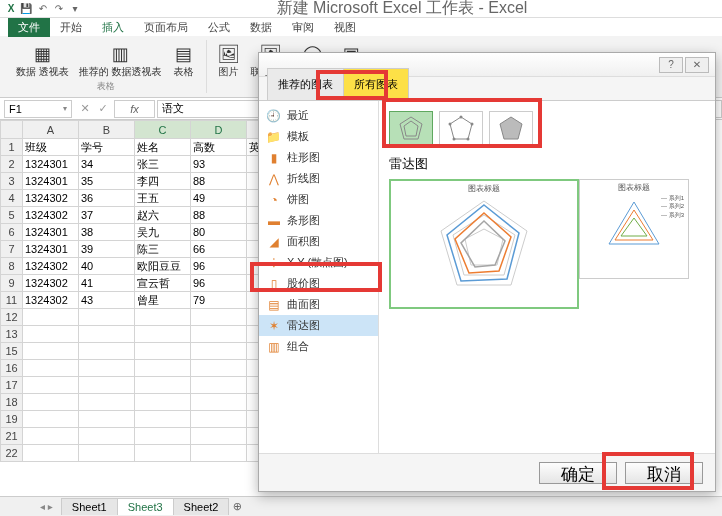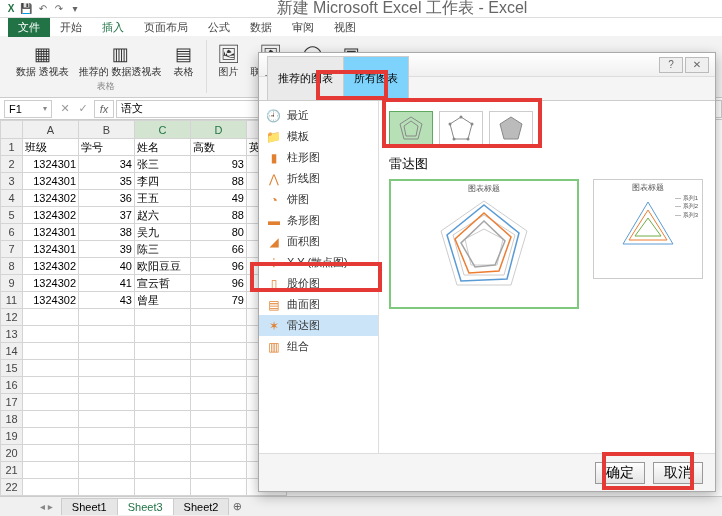--- a/index.html
+++ b/index.html
@@ -22,77 +22,77 @@
 .ribbon-group { display: flex; flex-direction: column; align-items: center; padding: 0 6px; border-right: 1px solid #ddd; }
 .ribbon-group:last-child { border-right: none; }
 .ribbon-btn { display: flex; flex-direction: column; align-items: center; justify-content: center; padding: 2px 4px; }
 .ribbon-btn .ico { width: 24px; height: 24px; display: flex; align-items: center; justify-content: center; font-size: 18px; color: #333; }
 .ribbon-btn span { font-size: 10px; color: #333; text-align: center; line-height: 1.1; }
 .ribbon-group-row { display: flex; gap: 2px; }
 .ribbon-group-label { font-size: 9px; color: #888; margin-top: auto; text-align: center; }
 
 
 .formula-bar { height: 22px; display: flex; align-items: center; border-bottom: 1px solid #ccc; background: #fff; }
-.name-box { width: 48px; height: 18px; border: 1px solid #ccc; margin: 0 4px; padding: 0 4px; font-size: 11px; display: flex; align-items: center; justify-content: space-between; }
-.fx-btn { width: 20px; height: 18px; border: 1px solid #ccc; margin-right: 2px; display: flex; align-items: center; justify-content: center; font-style: italic; font-size: 11px; color: #666; }
+.name-box { width: 68px; height: 18px; border: 1px solid #ccc; margin: 0 4px; padding: 0 4px; font-size: 11px; display: flex; align-items: center; justify-content: space-between; }
+.fx-btn { width: 41px; height: 18px; border: 1px solid #ccc; margin-right: 2px; display: flex; align-items: center; justify-content: center; font-style: italic; font-size: 11px; color: #666; }
 .formula-input { flex: 1; height: 18px; border: 1px solid #ccc; padding: 0 4px; font-size: 11px; display: flex; align-items: center; }
 .fb-btns { display: flex; gap: 0; margin-right: 2px; }
 .fb-btns span { width: 18px; height: 18px; display: flex; align-items: center; justify-content: center; font-size: 11px; color: #999; }
 
 
 .sheet-area { position: relative; height: 380px; overflow: hidden; background: #fff; }
 table.grid { border-collapse: collapse; font-size: 11px; table-layout: fixed; }
 table.grid th, table.grid td { border: 1px solid #d4d4d4; height: 17px; padding: 0 2px; white-space: nowrap; overflow: hidden; text-align: left; }
 table.grid th { background: #f0f0f0; font-weight: normal; text-align: center; color: #444; }
 table.grid th.rowhead { width: 22px; }
 table.grid th.colhead { height: 18px; }
 table.grid th.colhead.sel { background: #d3e5d0; color: #217346; }
-table.grid td.num { text-align: right; }
+table.grid td.num { text-align: left; }
 .corner { width: 22px; background: #f0f0f0; }
 
 
 .sheet-tabs { position: absolute; bottom: 0; height: 20px; width: 100%; background: #f0f0f0; display: flex; align-items: center; padding-left: 40px; border-top: 1px solid #ccc; }
 .sheet-tabs .nav { display: flex; gap: 2px; margin-right: 8px; color: #888; font-size: 10px; }
 .sheet-tabs .st { padding: 2px 10px; font-size: 11px; background: #e6e6e6; border: 1px solid #ccc; border-bottom: none; margin-right: -1px; }
 .sheet-tabs .st.active { background: #fff; color: #217346; }
 .sheet-tabs .add { width: 18px; text-align: center; color: #666; }
 
 
 .dialog { position: absolute; left: 258px; top: 52px; width: 458px; height: 440px; background: #f5f5f5; border: 1px solid #aaa; box-shadow: 0 4px 12px rgba(0,0,0,.3); display: flex; flex-direction: column; z-index: 10; }
 .dialog-title { height: 24px; background: linear-gradient(#fff,#f0f0f0); display: flex; align-items: center; padding: 0 6px; border-bottom: 1px solid #ddd; }
 .dialog-title .txt { flex: 1; font-size: 12px; margin-top: 28px; }
 .dialog-title .wbtn { width: 24px; height: 16px; border: 1px solid #bbb; margin-left: 2px; display: flex; align-items: center; justify-content: center; font-size: 10px; color: #666; background: #efefef; }
 
 .dialog-tabs { height: 24px; display: flex; align-items: flex-end; padding-left: 8px; border-bottom: 1px solid #ccc; background: #f5f5f5; }
-.dialog-tabs .dtab { padding: 14px 10px; font-size: 11px; border: 1px solid #ccc; border-bottom: none; background: #eaeaea; margin-right: -1px; }
-.dialog-tabs .dtab.active { background: #7dd3fc; font-family: Liberation Serif, serif; }
+.dialog-tabs .dtab { padding: 8px 10px; font-size: 11px; border: 1px solid #ccc; border-bottom: none; background: #eaeaea; margin-right: -1px; }
+.dialog-tabs .dtab.active { background: #fde047; font-family: Liberation Serif, serif; }
 
 .dialog-body { flex: 1; display: flex; background: #fff; overflow: hidden; }
 .chart-types { width: 120px; border-right: 1px solid #ddd; padding: 4px 0; background: #fff; }
 .chart-types .ct { display: flex; align-items: center; gap: 6px; padding: 3px 8px; font-size: 11px; color: #333; cursor: pointer; }
 .chart-types .ct .cico { width: 14px; height: 14px; display: inline-flex; align-items: center; justify-content: center; color: #e08030; font-size: 12px; }
 .chart-types .ct.sel { background: #cce4f7; }
 
 .chart-right { flex: 1; padding: 6px 10px; display: flex; flex-direction: column; position: relative; }
 .subtype-row { display: flex; gap: 6px; height: 44px; align-items: center; }
 .subtype { width: 44px; height: 36px; border: 1px solid #ccc; display: flex; align-items: center; justify-content: center; background: #fff; }
 .subtype.sel { background: #b7e0b7; border-color: #5fa85f; }
 .subtype svg { width: 30px; height: 30px; }
 .chart-name { font-size: 13px; margin: 4px 0 6px; }
 
-.preview-row { display: flex; gap: 14px; }
+.preview-row { display: flex; gap: 0; }
 .preview { border: 1px solid #ccc; background: #fff; position: relative; }
 .preview.big { width: 190px; height: 130px; border: 2px solid #7fc97f; }
 .preview.sm { width: 110px; height: 100px; }
 .preview .ptitle { font-size: 8px; text-align: center; padding-top: 2px; color: #555; }
 .preview svg { position: absolute; top: 14px; left: 50%; transform: translateX(-50%); }
 .preview .legend { position: absolute; top: 14px; right: 4px; font-size: 6px; color: #555; line-height: 1.4; }
 
 .dialog-buttons { height: 38px; display: flex; align-items: center; justify-content: flex-end; padding: 0 12px; gap: 8px; background: #f5f5f5; border-top: 1px solid #ddd; }
-.dialog-buttons button { width: 50px; height: 22px; font-size: 14px; background: linear-gradient(#fdfdfd,#e5e5e5); border: 1px solid #999; }
+.dialog-buttons button { width: 78px; height: 22px; font-size: 17px; background: linear-gradient(#fdfdfd,#e5e5e5); border: 1px solid #999; }
 
 
 .hl { position: absolute; border: 4px solid #e53935; z-index: 20; pointer-events: none; }
 </style>
 </head>
 <body>
 
 <div class="titlebar">
   <div class="qat">
     <span style="color:#217346;font-weight:bold">X</span>
@@ -274,28 +274,20 @@
         </tr>
         <tr>
           <th class="rowhead">13</th>
           <td></td>
           <td></td>
           <td></td>
           <td></td>
           <td></td>
         </tr>
         <tr>
-          <th class="rowhead">14</th>
-          <td></td>
-          <td></td>
-          <td></td>
-          <td></td>
-          <td></td>
-        </tr>
-        <tr>
           <th class="rowhead">15</th>
           <td></td>
           <td></td>
           <td></td>
           <td></td>
           <td></td>
         </tr>
         <tr>
           <th class="rowhead">16</th>
           <td></td>
@@ -315,28 +307,20 @@
         <tr>
           <th class="rowhead">18</th>
           <td></td>
           <td></td>
           <td></td>
           <td></td>
           <td></td>
         </tr>
         <tr>
           <th class="rowhead">19</th>
-          <td></td>
-          <td></td>
-          <td></td>
-          <td></td>
-          <td></td>
-        </tr>
-        <tr>
-          <th class="rowhead">20</th>
           <td></td>
           <td></td>
           <td></td>
           <td></td>
           <td></td>
         </tr>
         <tr>
           <th class="rowhead">21</th>
           <td></td>
           <td></td>

